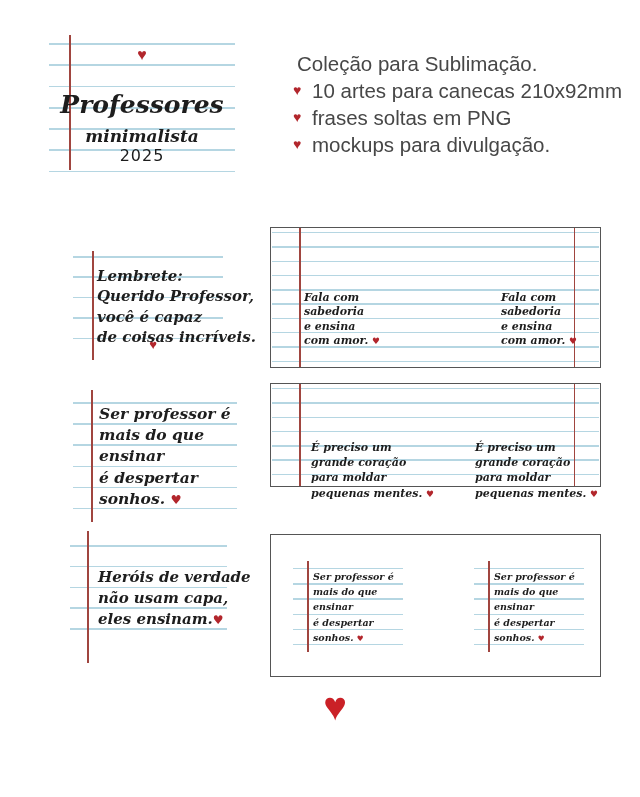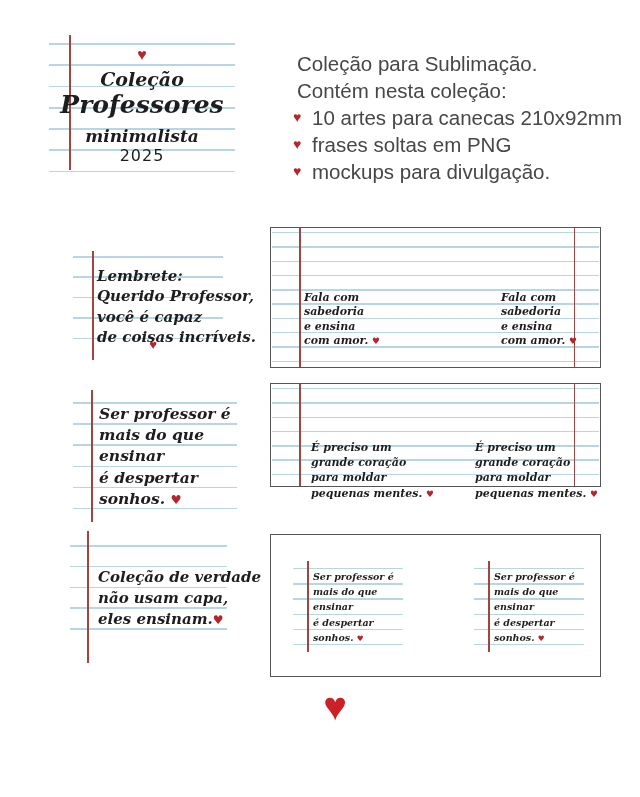--- a/index.html
+++ b/index.html
@@ -82,29 +82,27 @@
   .big-heart{left:300px;top:686px;width:70px;text-align:center;color:var(--bigheart);font-size:40px;line-height:40px;}
 </style>
 </head>
 <body>
 
 <div class="canvas">
 
   <div class="abs cover">
     <div class="marginline"></div>
     <div class="cover-line cov-heart">♥</div>
-    <div class="cover-line script cov-l1">Coleção</div>
     <div class="cover-line script cov-l2">Professores</div>
     <div class="cover-line script cov-l3">minimalista</div>
     <div class="cover-line cov-l4">2025</div>
   </div>
 
   <div class="abs desc">
     <div class="desc-plain">Coleção para Sublimação.</div>
-    <div class="desc-plain">Contém nesta coleção:</div>
     <div class="bullet">
       <span class="h-ic">♥</span>
       <span>10 artes para canecas 210x92mm</span>
     </div>
     <div class="bullet">
       <span class="h-ic">♥</span>
       <span>frases soltas em PNG</span>
     </div>
     <div class="bullet">
       <span class="h-ic">♥</span>
@@ -130,21 +128,21 @@
       <span class="ql">mais do que</span>
       <span class="ql">ensinar</span>
       <span class="ql">é despertar</span>
       <span class="ql"><span>sonhos.</span> <span class="h">♥</span></span>
     </div>
   </div>
 
   <div class="abs lnote n3">
     <div class="marginline"></div>
     <div class="lnote-text script">
-      <span class="ql">Coleção de verdade</span>
+      <span class="ql">Heróis de verdade</span>
       <span class="ql">não usam capa,</span>
       <span class="ql"><span>eles ensinam.</span><span class="h">♥</span></span>
     </div>
   </div>
 
   <div class="abs mug m1">
     <div class="mug-rules"></div>
     <div class="marginline ml ml-l"></div>
     <div class="marginline ml ml-r"></div>
     <div class="q c1 script">

